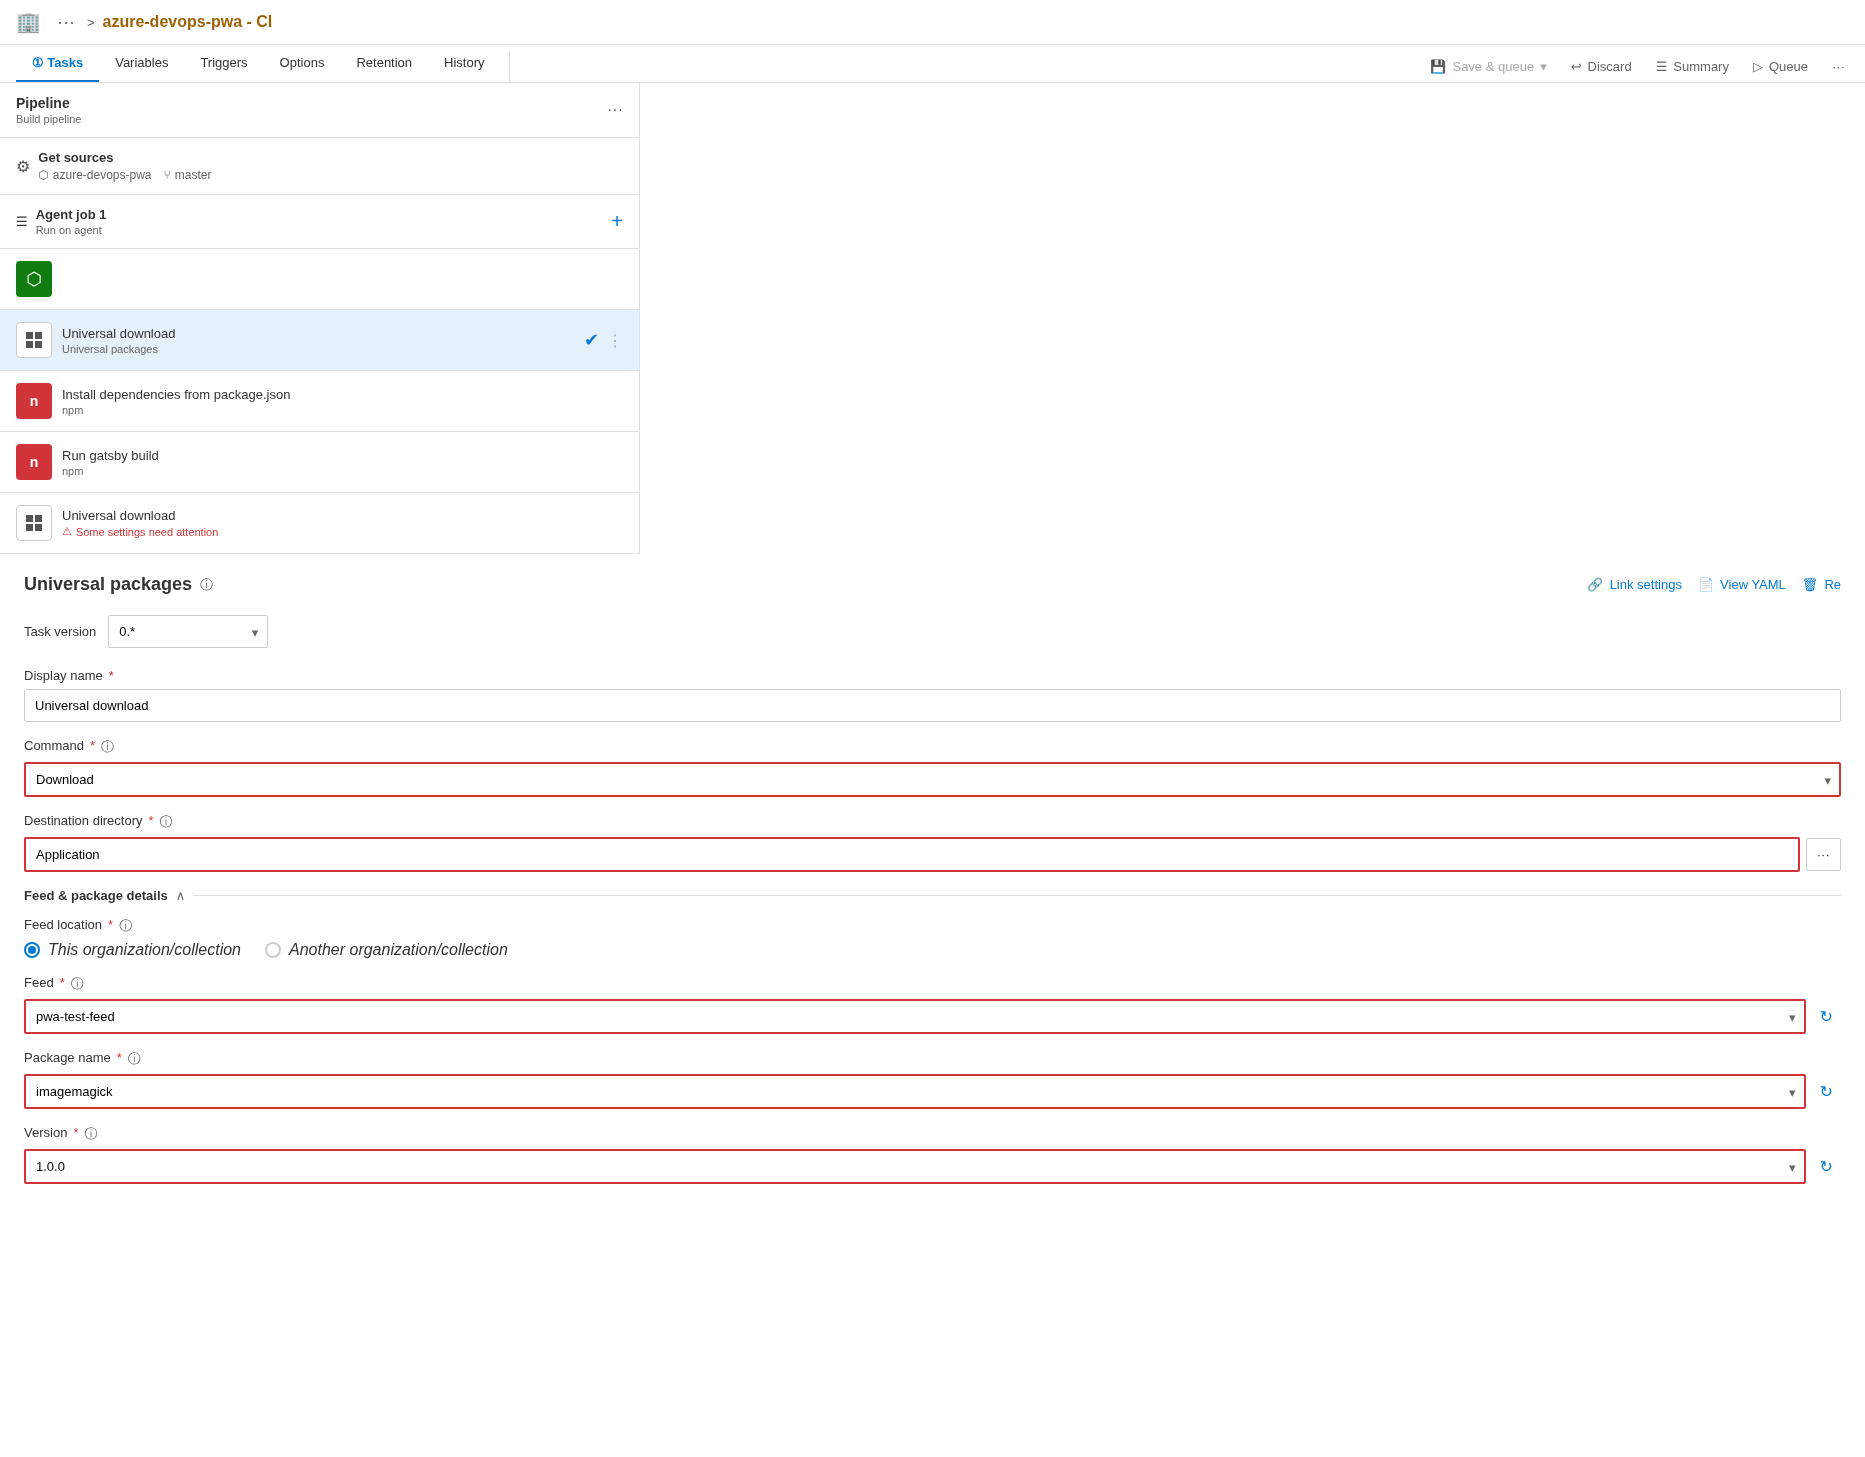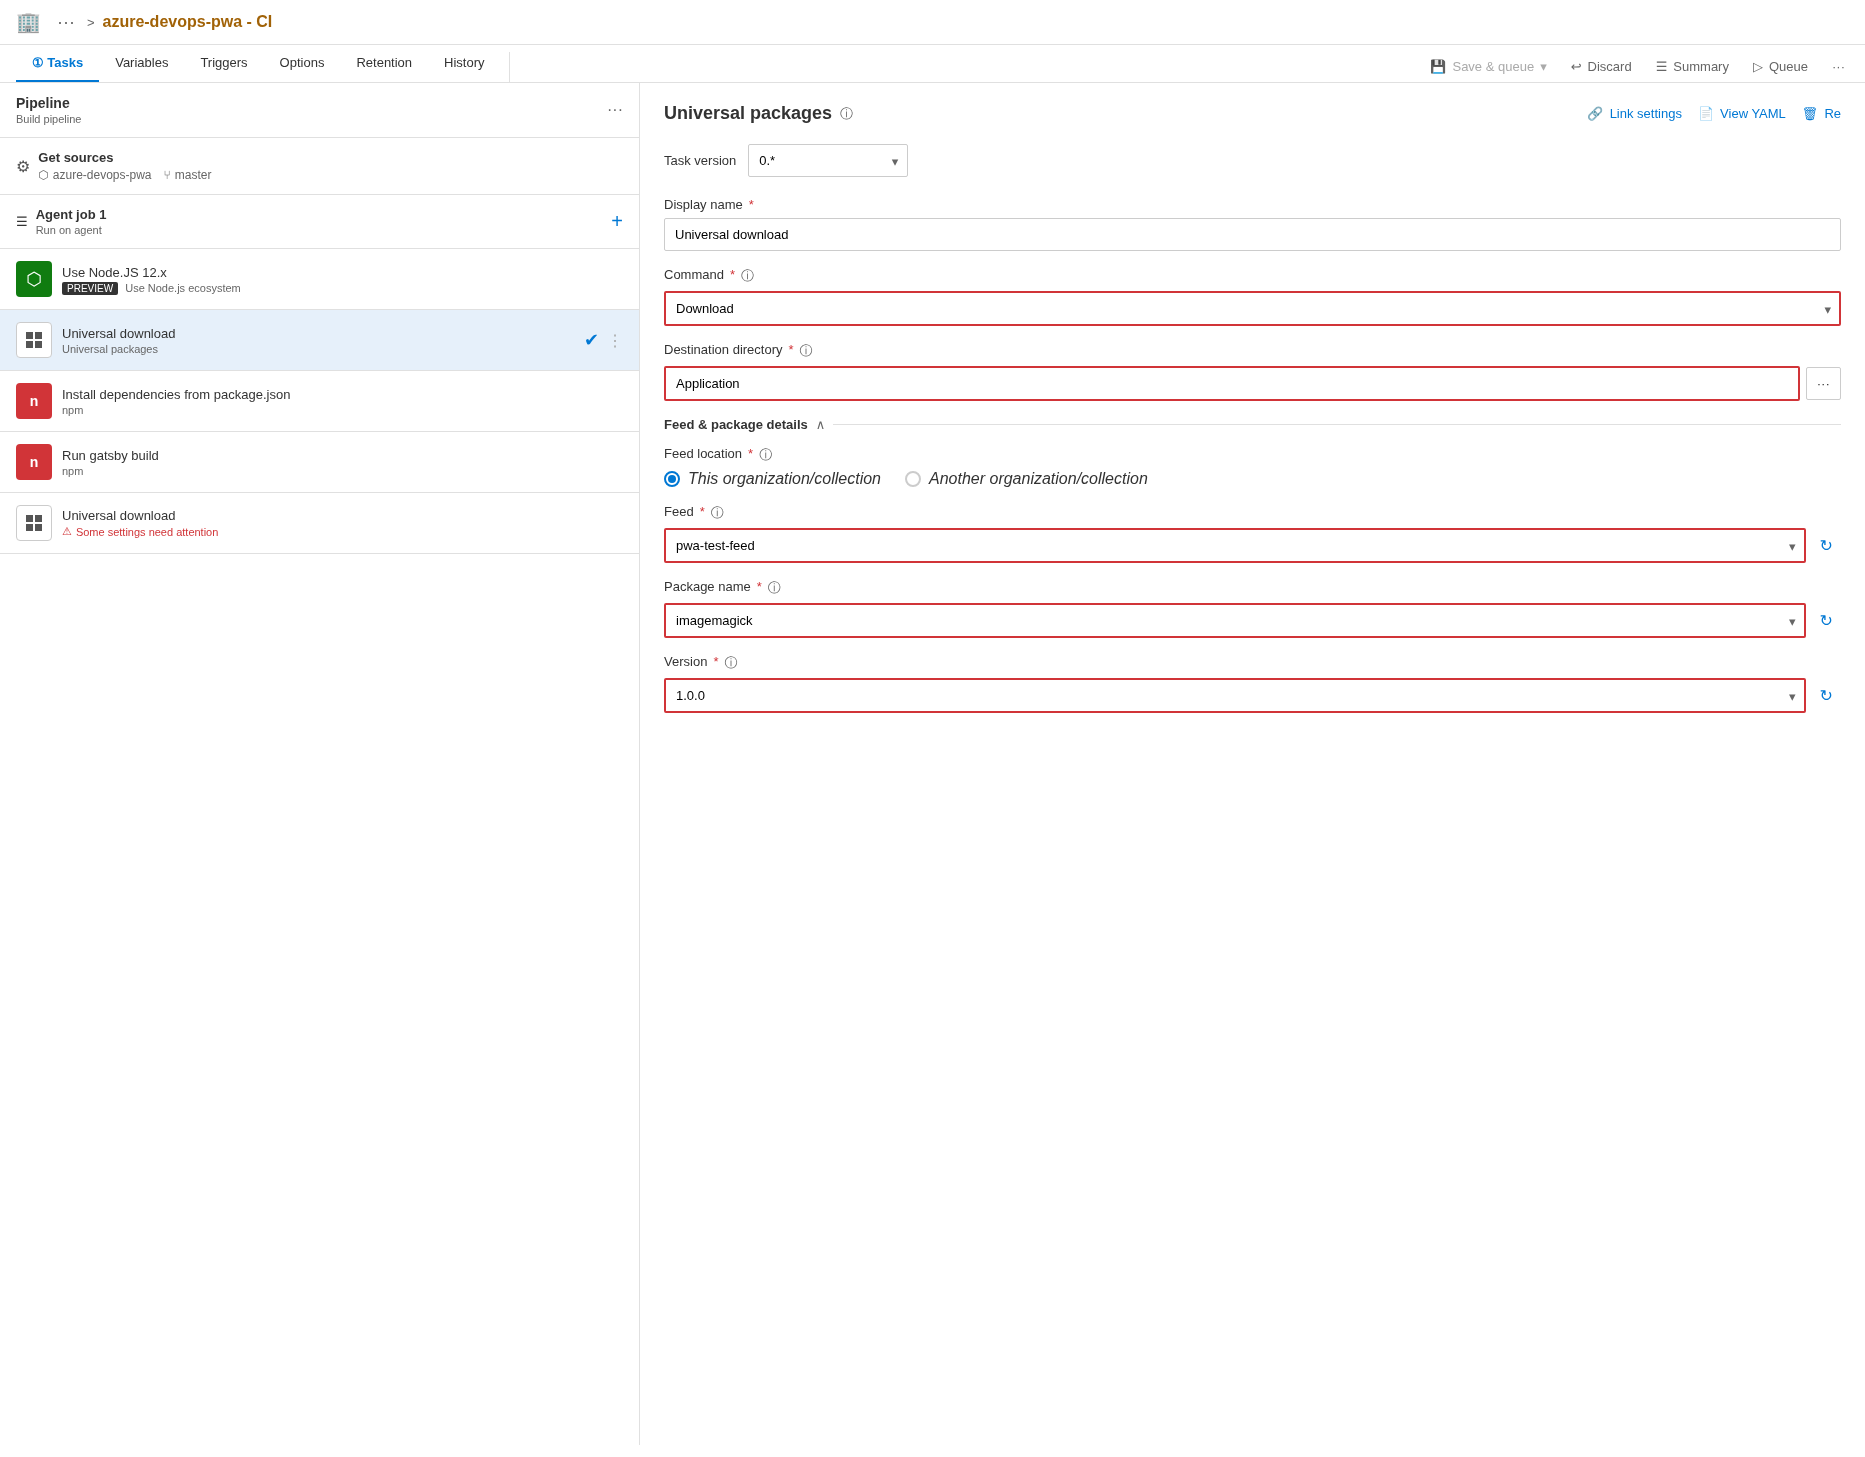--- a/index.html
+++ b/index.html
@@ -15,21 +15,21 @@
     
     .nav-tabs { display: flex; align-items: flex-end; padding: 0 16px; border-bottom: 1px solid #e0e0e0; gap: 0; }
     .nav-tab { padding: 10px 16px; cursor: pointer; color: #333; font-size: 13px; border-bottom: 2px solid transparent; }
     .nav-tab.active { color: #0078d4; border-bottom: 2px solid #0078d4; font-weight: 600; }
     .nav-divider { width: 1px; background: #e0e0e0; height: 30px; margin: 0 8px; }
     .nav-actions { display: flex; align-items: center; gap: 16px; margin-left: auto; }
     .nav-action { display: flex; align-items: center; gap: 6px; color: #666; cursor: pointer; padding: 8px 4px; }
     .nav-action.disabled { color: #aaa; cursor: default; }
 
     
-    .main-layout { display: flex; height: calc(100vh - 95px); }
+    .main-layout { display: flex; height: calc(100vh - 95px); flex-direction: column; }
 
     
     .left-panel { width: 640px; min-width: 640px; border-right: 1px solid #e0e0e0; display: flex; flex-direction: column; overflow-y: auto; }
 
     
     .pipeline-section { padding: 12px 16px; border-bottom: 1px solid #e0e0e0; display: flex; align-items: center; justify-content: space-between; }
     .pipeline-title { font-weight: 600; font-size: 14px; }
     .pipeline-subtitle { font-size: 11px; color: #666; margin-top: 2px; }
 
     
@@ -213,27 +213,20 @@
           <div class="job-subtitle">Run on agent</div>
         </div>
       </div>
       <span class="add-btn">+</span>
     </div>
 
     <div class="task-item">
       <div class="task-icon green">
         <span style="color:white;font-size:18px;">⬡</span>
       </div>
-      <div class="task-info">
-        <div class="task-title">Use Node.JS 12.x</div>
-        <div class="task-subtitle">
-          <span class="preview-badge">PREVIEW</span>
-          <span>Use Node.js ecosystem</span>
-        </div>
-      </div>
     </div>
 
     <div class="task-item active">
       <div class="task-icon gray" style="background:#fff;border:1px solid #ccc;">
         <svg width="20" height="20" viewBox="0 0 20 20">
           <rect x="2" y="2" width="7" height="7" fill="#555"></rect>
           <rect x="11" y="2" width="7" height="7" fill="#555"></rect>
           <rect x="2" y="11" width="7" height="7" fill="#555"></rect>
           <rect x="11" y="11" width="7" height="7" fill="#555"></rect>
         </svg>

